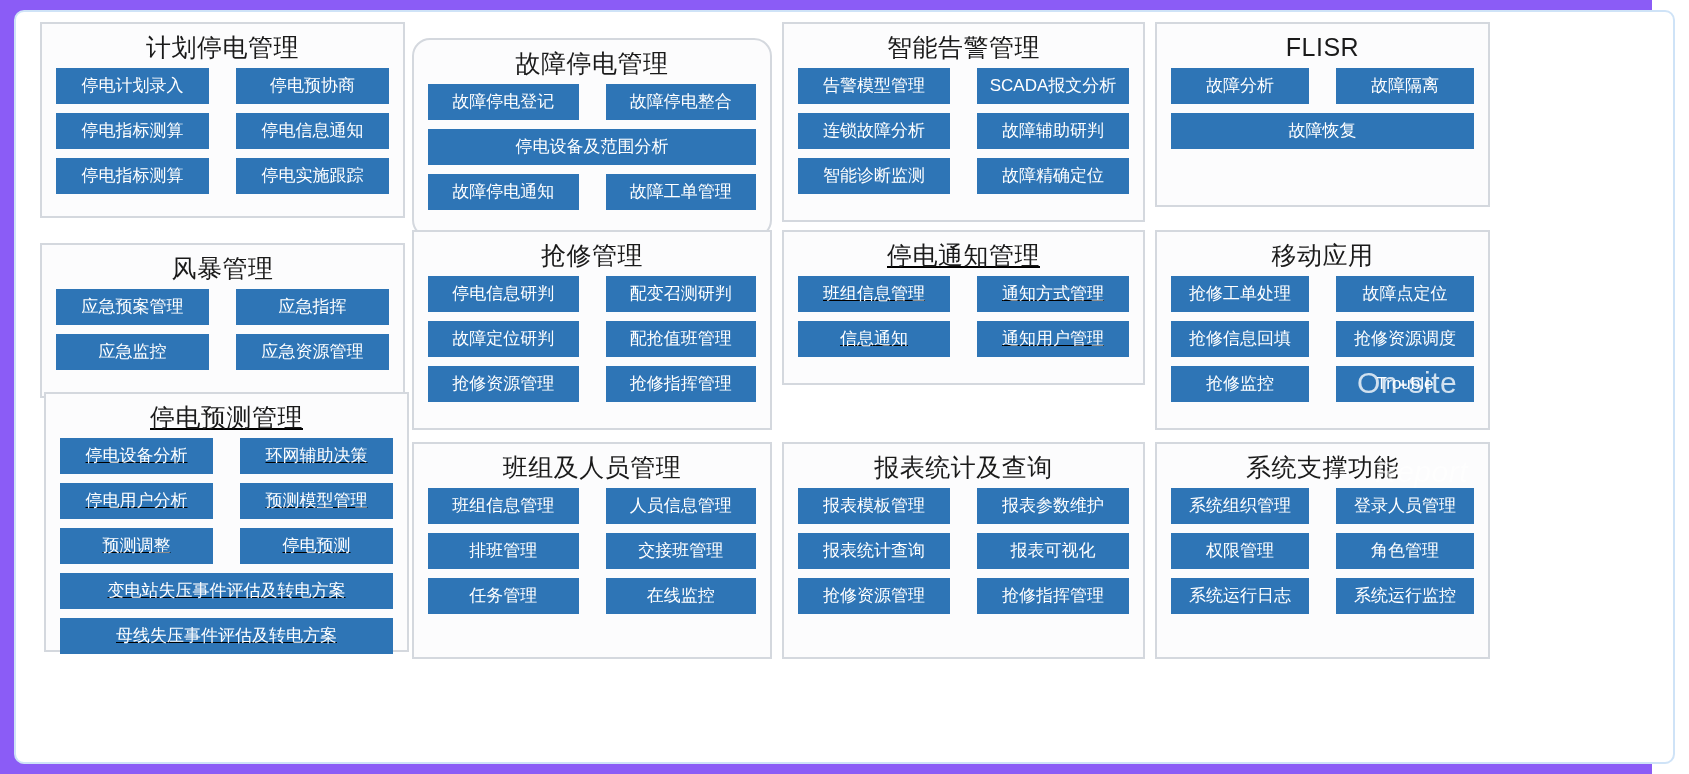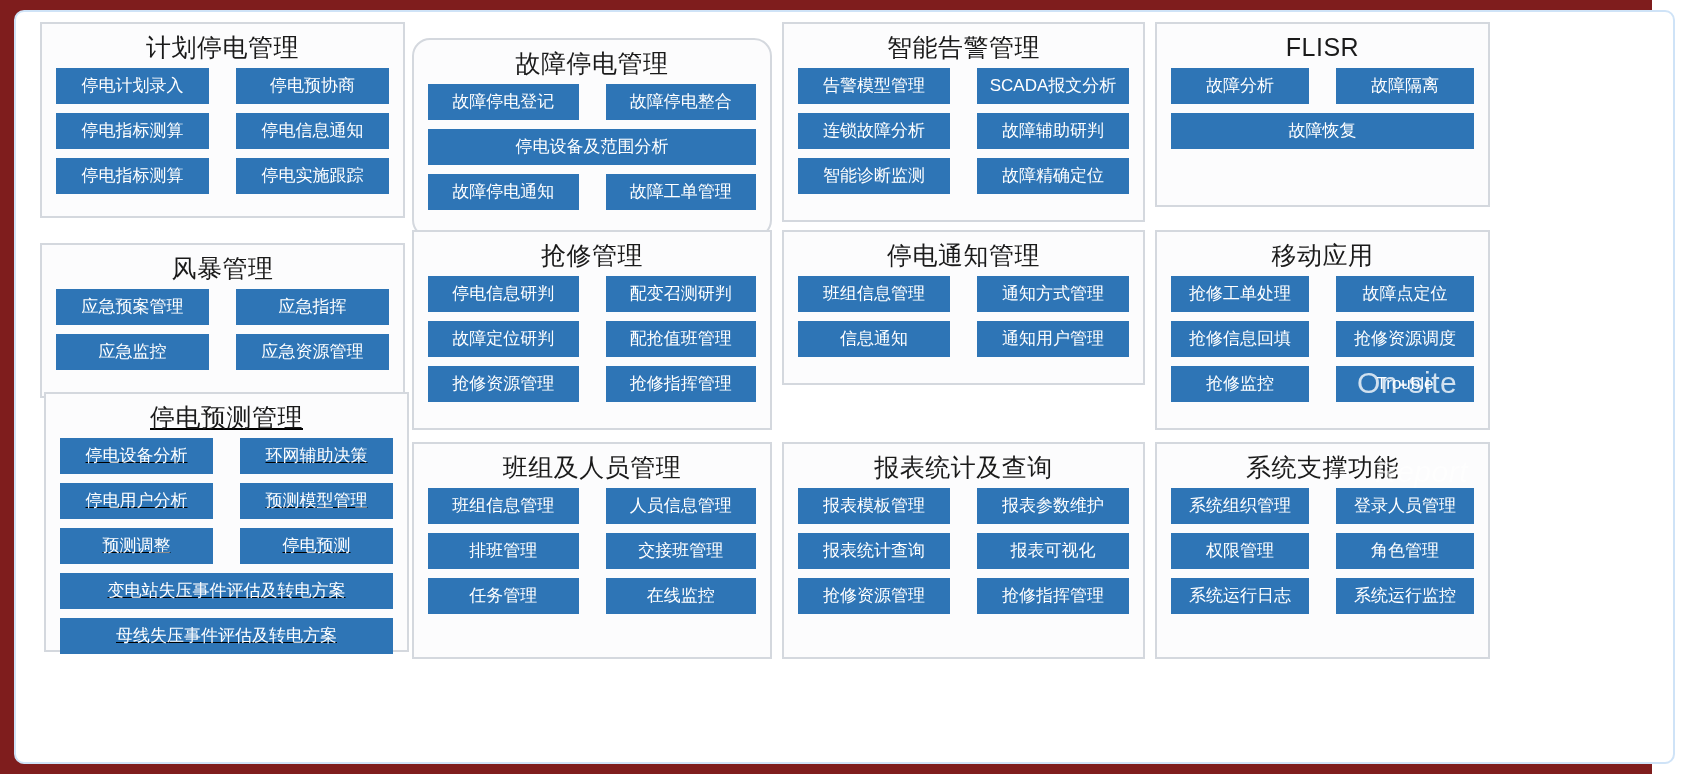--- a/index.html
+++ b/index.html
@@ -5,21 +5,21 @@
   * { box-sizing: border-box; margin: 0; padding: 0; }
   html, body {
     width: 1689px; height: 774px;
     background: #ffffff;
     font-family: "Liberation Sans", "DejaVu Sans", sans-serif;
     overflow: hidden;
   }
   #stage {
     position: relative;
     width: 1652px; height: 774px;
-    background: #7f1d1d;
+    background: #8b5cf6;
   }
   
   #outer-frame {
     position: absolute;
     left: 14px; top: 10px;
     width: 1661px; height: 754px;
     border: 2px solid #cfe3f7;
     border-radius: 10px;
     background: #ffffff;
   }
@@ -166,21 +166,21 @@
           <div class="btn-row">
             <div class="btn">故障定位研判</div>
             <div class="btn">配抢值班管理</div>
           </div>
           <div class="btn-row">
             <div class="btn">抢修资源管理</div>
             <div class="btn">抢修指挥管理</div>
           </div>
         </div>
       </div>
-      <div class="panel" style="left: 742px; top: 208px; width: 363px; height: 155px;">
+      <div class="panel" style="left: 742px; top: 208px; width: 363px; height: 155px; text-decoration: underline;">
         <div class="panel-title">停电通知管理</div>
         <div class="btn-rows">
           <div class="btn-row">
             <div class="btn">班组信息管理</div>
             <div class="btn">通知方式管理</div>
           </div>
           <div class="btn-row">
             <div class="btn">信息通知</div>
             <div class="btn">通知用户管理</div>
           </div>

